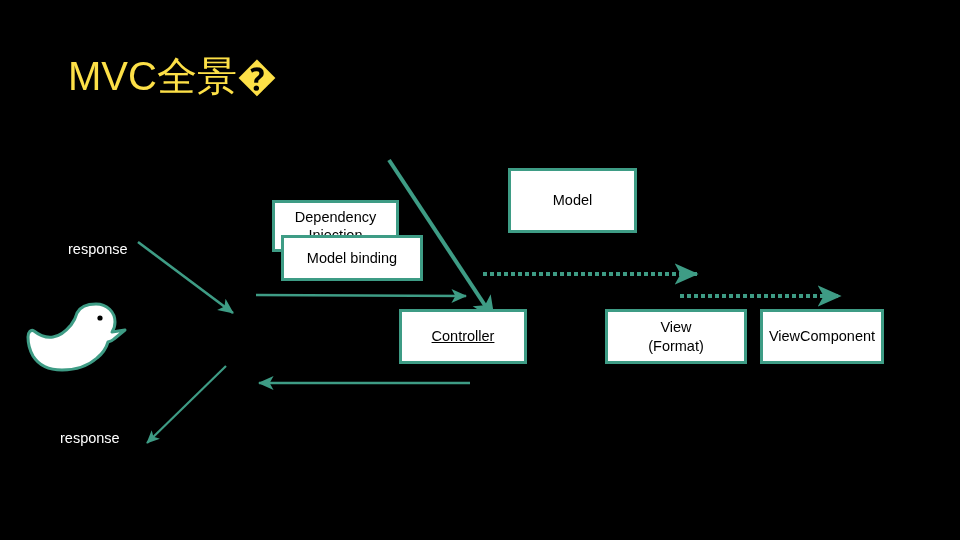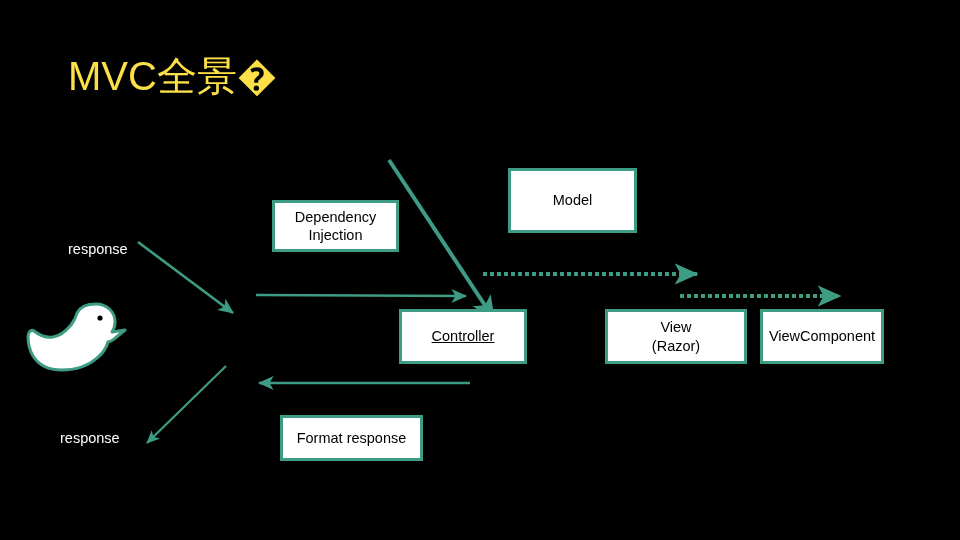--- a/index.html
+++ b/index.html
@@ -116,24 +116,24 @@
   </svg>
 
   <div class="side-label" style="left:68px; top:241px;">response</div>
   <div class="side-label" style="left:60px; top:430px;">response</div>
 
   <div class="node-box" style="left:272px; top:157px; width:127px; height:52px;margin-top:43px;">Dependency
 Injection</div>
 
   <div class="node-box" style="left:508px; top:168px; width:129px; height:65px;">Model</div>
 
+  <div class="node-box" style="left:281px; top:235px; width:142px; height:46px;">Model binding</div>
 
 
   <div class="node-box" style="left:399px; top:309px; width:128px; height:55px;text-decoration:underline;">Controller</div>
 
   <div class="node-box" style="left:605px; top:309px; width:142px; height:55px;">View
-(Razor)</div>
+(Format)</div>
 
   <div class="node-box" style="left:760px; top:309px; width:124px; height:55px;">ViewComponent</div>
 
-  <div class="node-box" style="left:280px; top:415px; width:143px; height:46px;">Format response</div>
 
 </div>
 
 </body></html>

